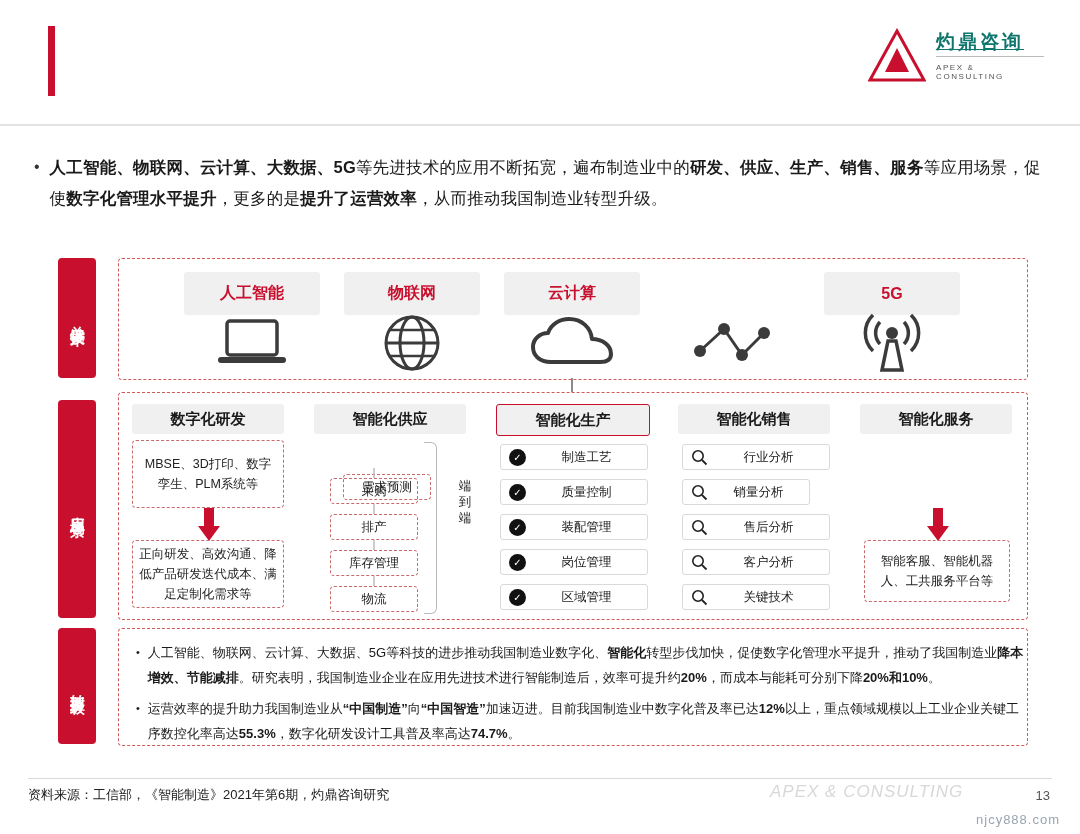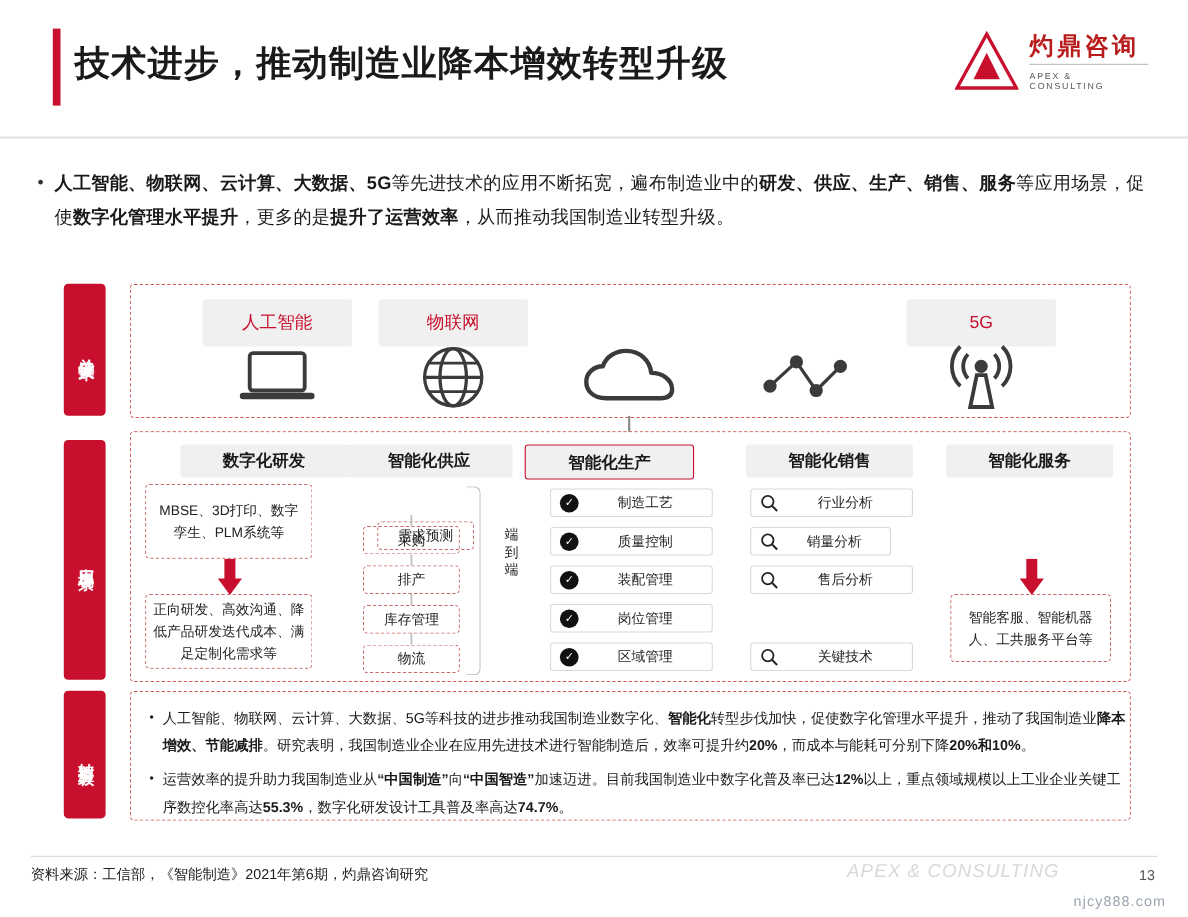--- a/index.html
+++ b/index.html
@@ -15,21 +15,21 @@
 
   
   .header{position:absolute;left:0;top:0;width:1080px;height:125px;background:#fff;}
   .title-bar{position:absolute;left:48px;top:26px;width:7px;height:70px;background:#c8102e;}
   .title{position:absolute;left:68px;top:36px;font-size:32px;font-weight:bold;letter-spacing:1px;color:#1a1a1a;}
   .header-rule{position:absolute;left:0;top:124px;width:1080px;height:2px;background:#e3e3e3;}
 
   .logo{position:absolute;right:36px;top:20px;width:176px;height:72px;display:flex;align-items:center;gap:10px;}
   .logo-mark{width:58px;height:56px;position:relative;}
   .logo-text{display:flex;flex-direction:column;justify-content:center;}
-  .logo-cn{font-size:22px;font-weight:bold;letter-spacing:3px;color:#b91c1c;line-height:1.15;}
+  .logo-cn{font-size:19px;font-weight:bold;letter-spacing:3px;color:#0f766e;line-height:1.15;text-decoration:underline;}
   .logo-en{font-size:8px;letter-spacing:1.6px;color:#555;margin-top:3px;}
   .logo-underline{width:100%;height:1px;background:#bbb;margin:4px 0 3px 0;}
 
   
   .lead{position:absolute;left:34px;top:152px;width:1010px;display:flex;gap:10px;}
   .lead .dot{font-size:16px;line-height:30px;color:#333;}
   .lead .txt{font-size:16.5px;line-height:31px;color:#1a1a1a;letter-spacing:.2px;}
   .lead b{font-weight:bold;}
 
   
@@ -39,21 +39,21 @@
     font-size:14.5px;font-weight:bold;line-height:19px;text-align:center;
     letter-spacing:1px;
   }
   .vlabel span{writing-mode:vertical-rl;text-orientation:upright;letter-spacing:2px;}
 
   
   .dbox{position:absolute;border:1px dashed #d05a5a;border-radius:4px;background:#fff;}
 
   
   .tech-cell{position:absolute;top:272px;width:136px;height:43px;background:#f0f0f0;border-radius:3px;
-    display:flex;align-items:center;justify-content:center;font-size:16px;font-weight:normal;color:#c8102e;}
+    display:flex;align-items:center;justify-content:center;font-size:16px;font-weight:bold;color:#c8102e;}
   .tech-icon{position:absolute;top:312px;width:136px;height:62px;display:flex;align-items:center;justify-content:center;}
 
   
   .scene-head{position:absolute;top:404px;width:152px;height:30px;background:#f0f0f0;border-radius:3px;
     display:flex;align-items:center;justify-content:center;font-size:15px;font-weight:bold;color:#1a1a1a;}
   .scene-box{position:absolute;border:1px dashed #c96b6b;border-radius:4px;
     font-size:12.5px;line-height:20px;color:#222;text-align:center;
     display:flex;align-items:center;justify-content:center;padding:4px 6px;box-sizing:border-box;}
   .pill{position:absolute;border:1px solid #d9d9d9;border-radius:3px;height:26px;
     display:flex;align-items:center;font-size:12.5px;color:#222;box-sizing:border-box;background:#fff;}
@@ -79,21 +79,20 @@
   .e2e{position:absolute;font-size:12.5px;line-height:16px;color:#222;text-align:center;width:16px;}
   .e2e-brace{position:absolute;border:1px solid #bbb;border-left:none;border-radius:0 6px 6px 0;}
 </style>
 </head>
 <body>
 
 <div class="page">
 
   <div class="header">
     <div class="title-bar"></div>
-    <div class="title">技术进步，推动制造业降本增效转型升级</div>
     <div class="header-rule"></div>
 
     <div class="logo">
       <div class="logo-mark">
         <svg width="58" height="56" viewBox="0 0 58 56">
           <polygon points="29,3 56,52 2,52" fill="none" stroke="#c8102e" stroke-width="3"></polygon>
           <polygon points="29,20 41,44 17,44" fill="#c8102e"></polygon>
         </svg>
       </div>
       <div class="logo-text">
@@ -111,20 +110,21 @@
     </div>
   </div>
 
   <div class="vlabel" style="left:58px;top:258px;height:120px;">
     <span>关键技术</span>
   </div>
   <div class="dbox" style="left:118px;top:258px;width:908px;height:120px;"></div>
 
   <div class="tech-cell" style="left:184px;">人工智能</div>
   <div class="tech-cell" style="left:344px;">物联网</div>
+  <div class="tech-cell" style="left:504px;">云计算</div>
   <div class="tech-cell" style="left:824px;">5G</div>
 
   <div class="tech-icon" style="left:184px;">
     <svg width="76" height="56" viewBox="0 0 76 56">
       <rect x="13" y="6" width="50" height="34" rx="3" fill="none" stroke="#3b3b3b" stroke-width="3.5"></rect>
       <rect x="4" y="42" width="68" height="6" rx="3" fill="#3b3b3b"></rect>
     </svg>
   </div>
   <div class="tech-icon" style="left:344px;">
     <svg width="60" height="60" viewBox="0 0 60 60">
@@ -167,23 +167,23 @@
       <line x1="10" y1="0" x2="10" y2="18" stroke="#8a8a8a" stroke-width="2"></line>
       <polygon points="4,17 16,17 10,25" fill="#8a8a8a"></polygon>
     </svg>
   </div>
 
   <div class="vlabel" style="left:58px;top:400px;height:218px;">
     <span>应用场景</span>
   </div>
   <div class="dbox" style="left:118px;top:392px;width:908px;height:226px;"></div>
 
-  <div class="scene-head" style="left:132px;margin-left:32px;">数字化研发</div>
+  <div class="scene-head" style="left:132px;">数字化研发</div>
   <div class="scene-head" style="left:314px;">智能化供应</div>
-  <div class="scene-head" style="left:477px;border:1px solid #c8102e;text-align:center;">智能化生产</div>
+  <div class="scene-head" style="left:496px;border:1px solid #c8102e;text-align:center;">智能化生产</div>
   <div class="scene-head" style="left:678px;">智能化销售</div>
   <div class="scene-head" style="left:860px;">智能化服务</div>
 
   <div class="scene-box" style="left:132px;top:440px;width:152px;height:68px;">MBSE、3D打印、数字孪生、PLM系统等</div>
   <div class="arrow-down" style="left:197px;top:508px;">
     <svg width="24" height="34" viewBox="0 0 24 34">
       <polygon points="7,0 17,0 17,18 23,18 12,33 1,18 7,18" fill="#c8102e"></polygon>
     </svg>
   </div>
   <div class="scene-box" style="left:132px;top:540px;width:152px;height:68px;">正向研发、高效沟通、降低产品研发迭代成本、满足定制化需求等</div>
@@ -238,20 +238,27 @@
         </svg></span>
       <span class="lbl">销量分析</span>
   </div>
   <div class="pill" style="left:682px;top:514px;width:148px;">
     <span class="mag"><svg width="17" height="17" viewBox="0 0 17 17">
           <circle cx="7" cy="7" r="5.2" fill="none" stroke="#222" stroke-width="1.6"></circle>
           <line x1="11" y1="11" x2="15.5" y2="15.5" stroke="#222" stroke-width="1.8"></line>
         </svg></span>
       <span class="lbl">售后分析</span>
   </div>
+  <div class="pill" style="left:682px;top:549px;width:148px;">
+    <span class="mag"><svg width="17" height="17" viewBox="0 0 17 17">
+          <circle cx="7" cy="7" r="5.2" fill="none" stroke="#222" stroke-width="1.6"></circle>
+          <line x1="11" y1="11" x2="15.5" y2="15.5" stroke="#222" stroke-width="1.8"></line>
+        </svg></span>
+      <span class="lbl">客户分析</span>
+  </div>
   <div class="pill" style="left:682px;top:584px;width:148px;">
     <span class="mag"><svg width="17" height="17" viewBox="0 0 17 17">
           <circle cx="7" cy="7" r="5.2" fill="none" stroke="#222" stroke-width="1.6"></circle>
           <line x1="11" y1="11" x2="15.5" y2="15.5" stroke="#222" stroke-width="1.8"></line>
         </svg></span>
       <span class="lbl">关键技术</span>
   </div>
 
   <div class="arrow-down" style="left:926px;top:508px;">
     <svg width="24" height="34" viewBox="0 0 24 34">

